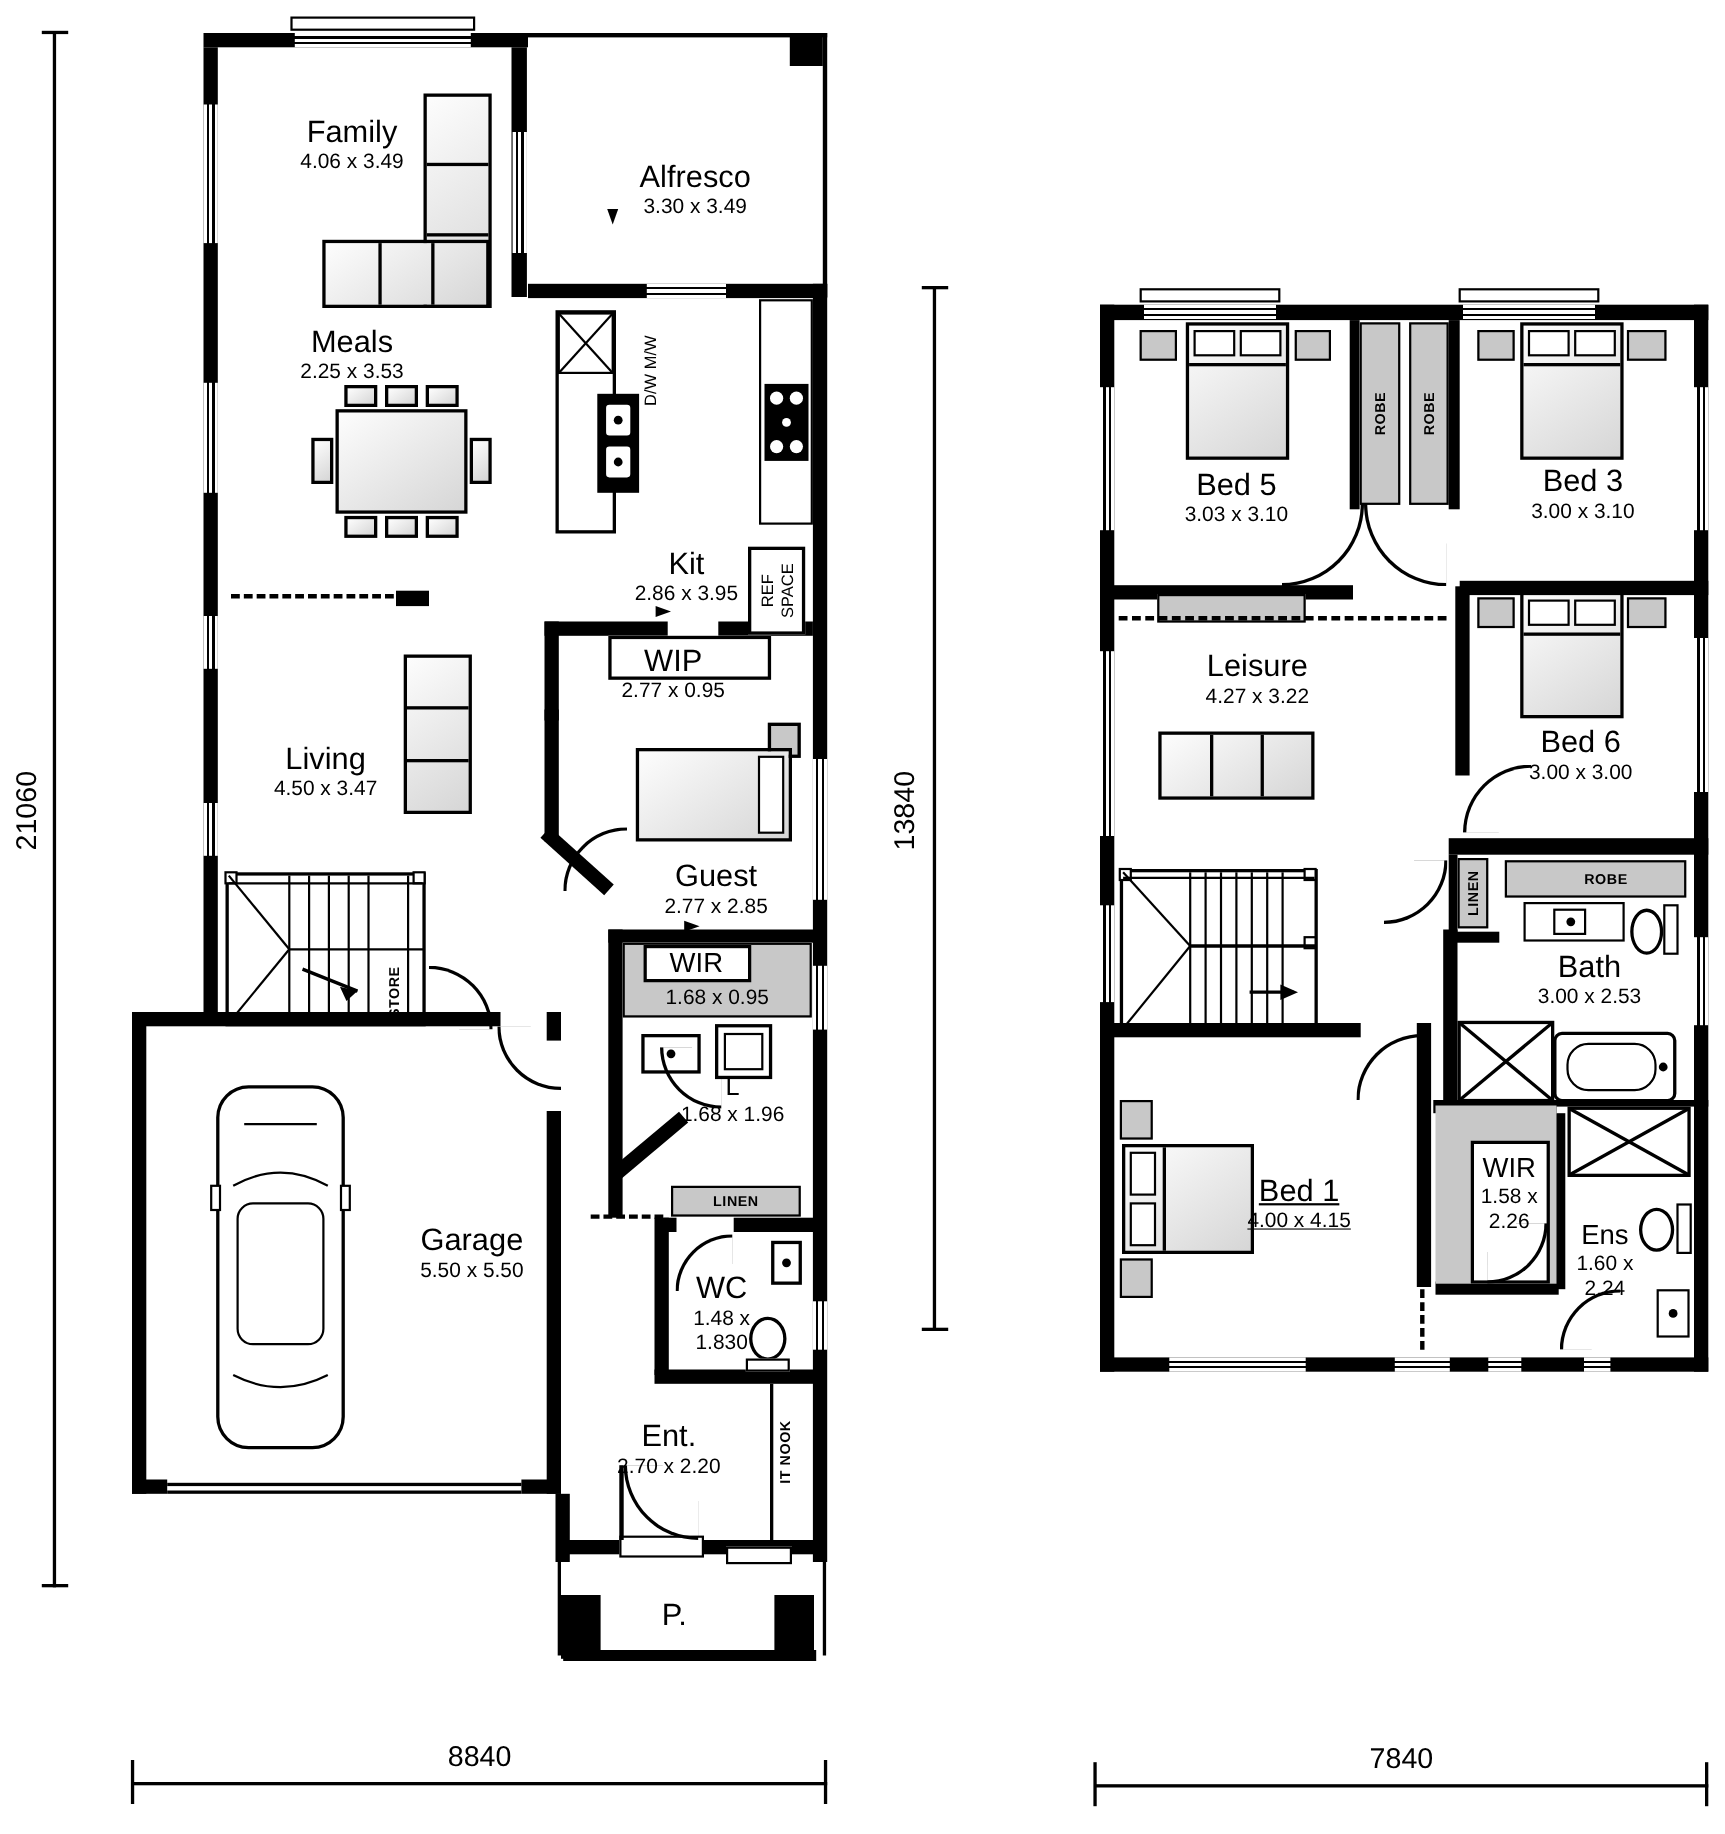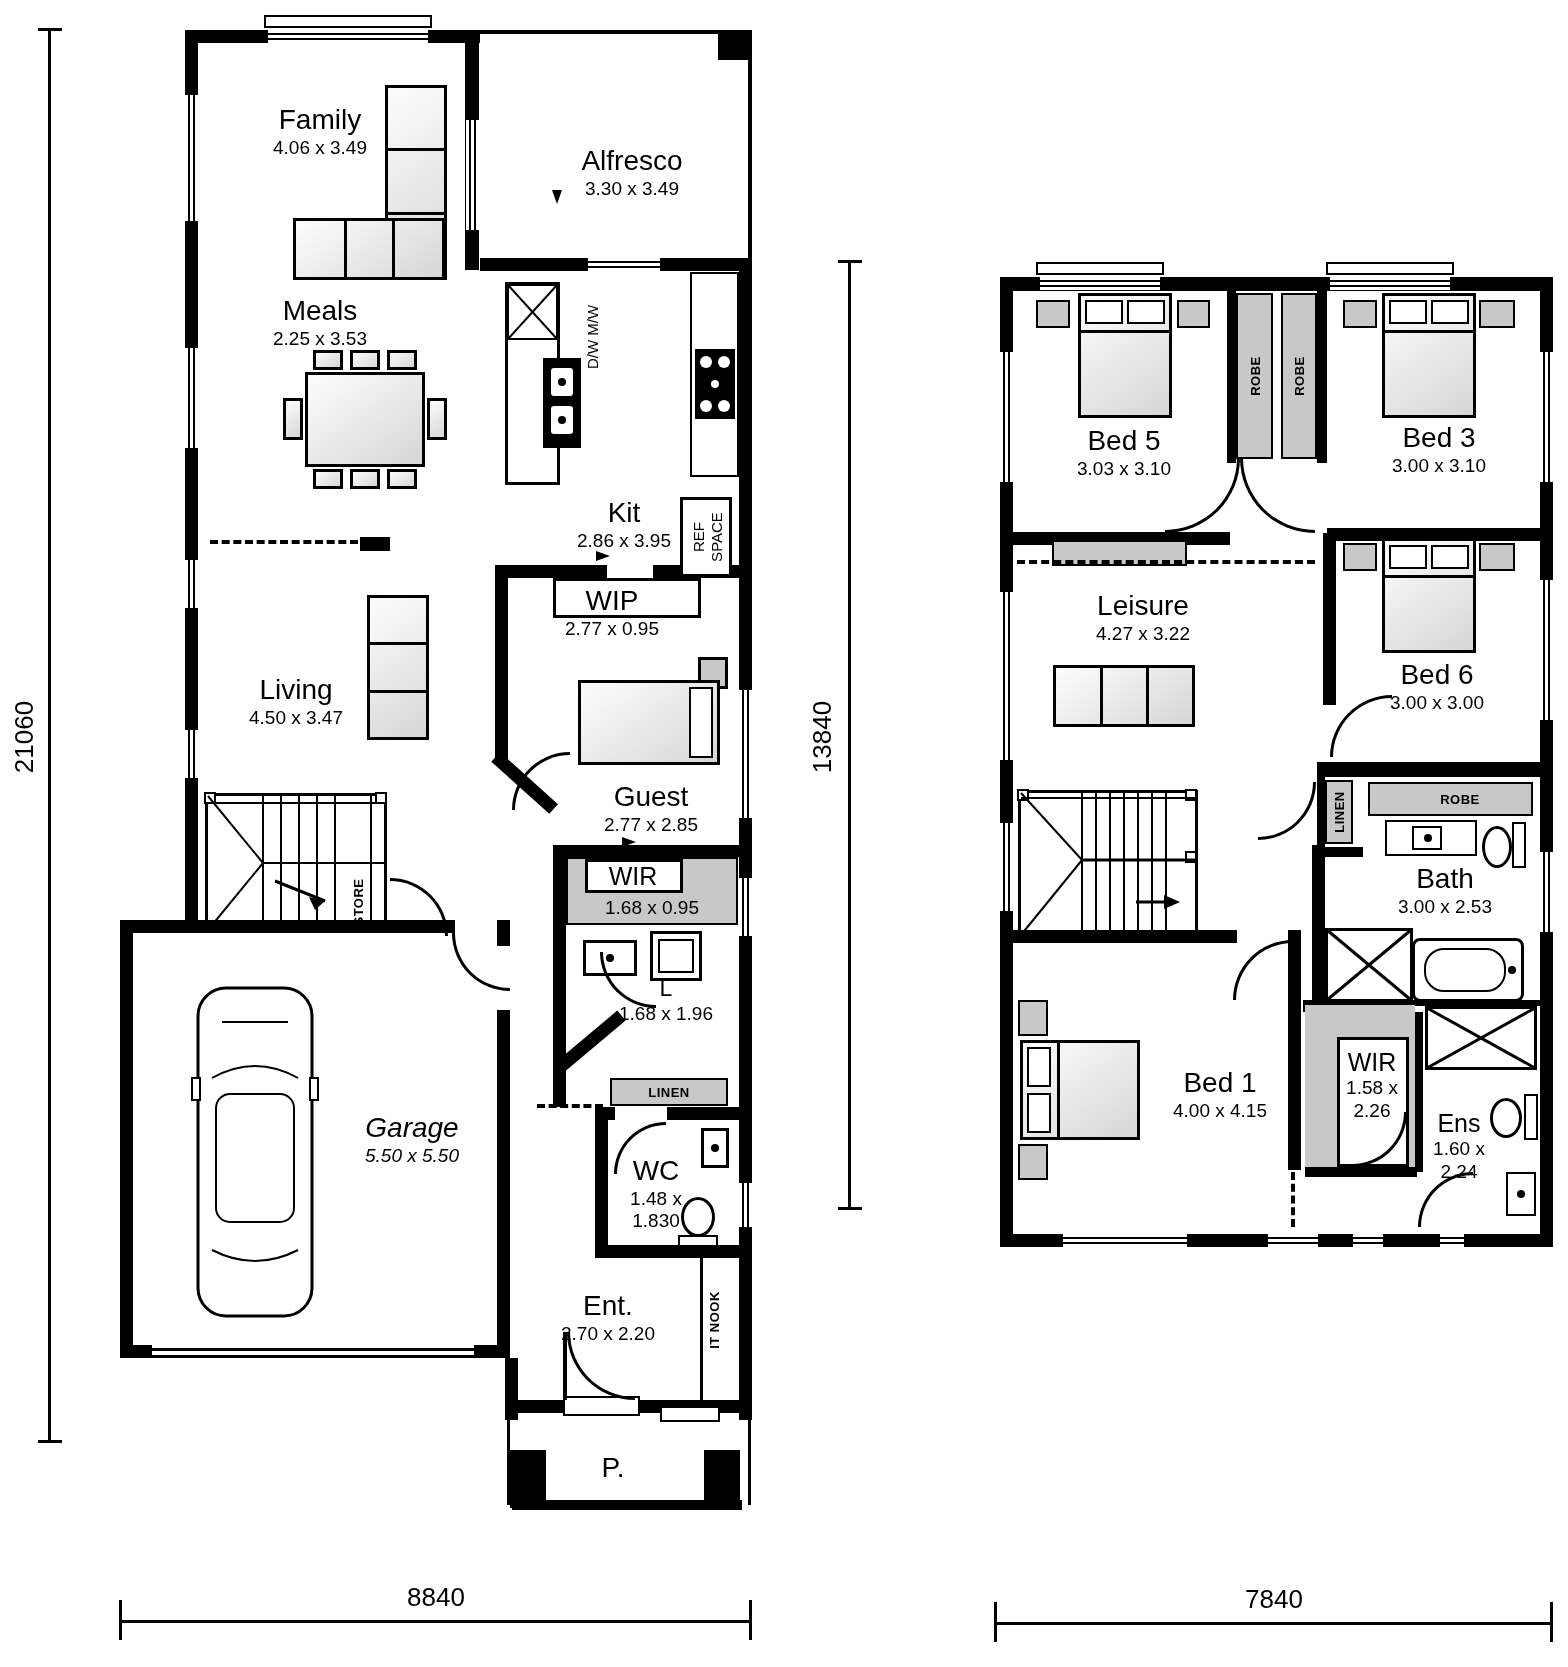--- a/index.html
+++ b/index.html
@@ -256,21 +256,21 @@
   <div class="rm" style="left:633px;top:876px;">
     <div class="nm" style="font-size:25px;">WIR</div>
   </div>
   <div class="rm" style="left:652px;top:908px;">
     <div class="dm">1.68 x 0.95</div>
   </div>
   <div class="rm" style="left:666px;top:1000px;">
     <div class="nm" style="font-size:23px;">L</div>
     <div class="dm">1.68 x 1.96</div>
   </div>
-  <div class="rm" style="left:412px;top:1139px;font-style:italic;">
+  <div class="rm" style="left:429px;top:1139px;">
     <div class="nm">Garage</div>
     <div class="dm">5.50 x 5.50</div>
   </div>
   <div class="rm" style="left:656px;top:1194px;">
     <div class="nm">WC</div>
     <div class="dm">1.48 x</div>
     <div class="dm">1.830</div>
   </div>
   <div class="rm" style="left:608px;top:1317px;">
     <div class="nm">Ent.</div>
@@ -424,21 +424,21 @@
     <div class="dm">4.27 x 3.22</div>
   </div>
   <div class="rm" style="left:1437px;top:686px;">
     <div class="nm">Bed 6</div>
     <div class="dm">3.00 x 3.00</div>
   </div>
   <div class="rm" style="left:1445px;top:890px;">
     <div class="nm">Bath</div>
     <div class="dm">3.00 x 2.53</div>
   </div>
-  <div class="rm" style="left:1220px;top:1094px;">
+  <div class="rm" style="left:1181px;top:1094px;text-decoration:underline;">
     <div class="nm">Bed 1</div>
     <div class="dm">4.00 x 4.15</div>
   </div>
   <div class="rm" style="left:1372px;top:1085px;">
     <div class="nm" style="font-size:25px;">WIR</div>
     <div class="dm">1.58 x</div>
     <div class="dm">2.26</div>
   </div>
   <div class="rm" style="left:1459px;top:1146px;">
     <div class="nm" style="font-size:25px;">Ens</div>

